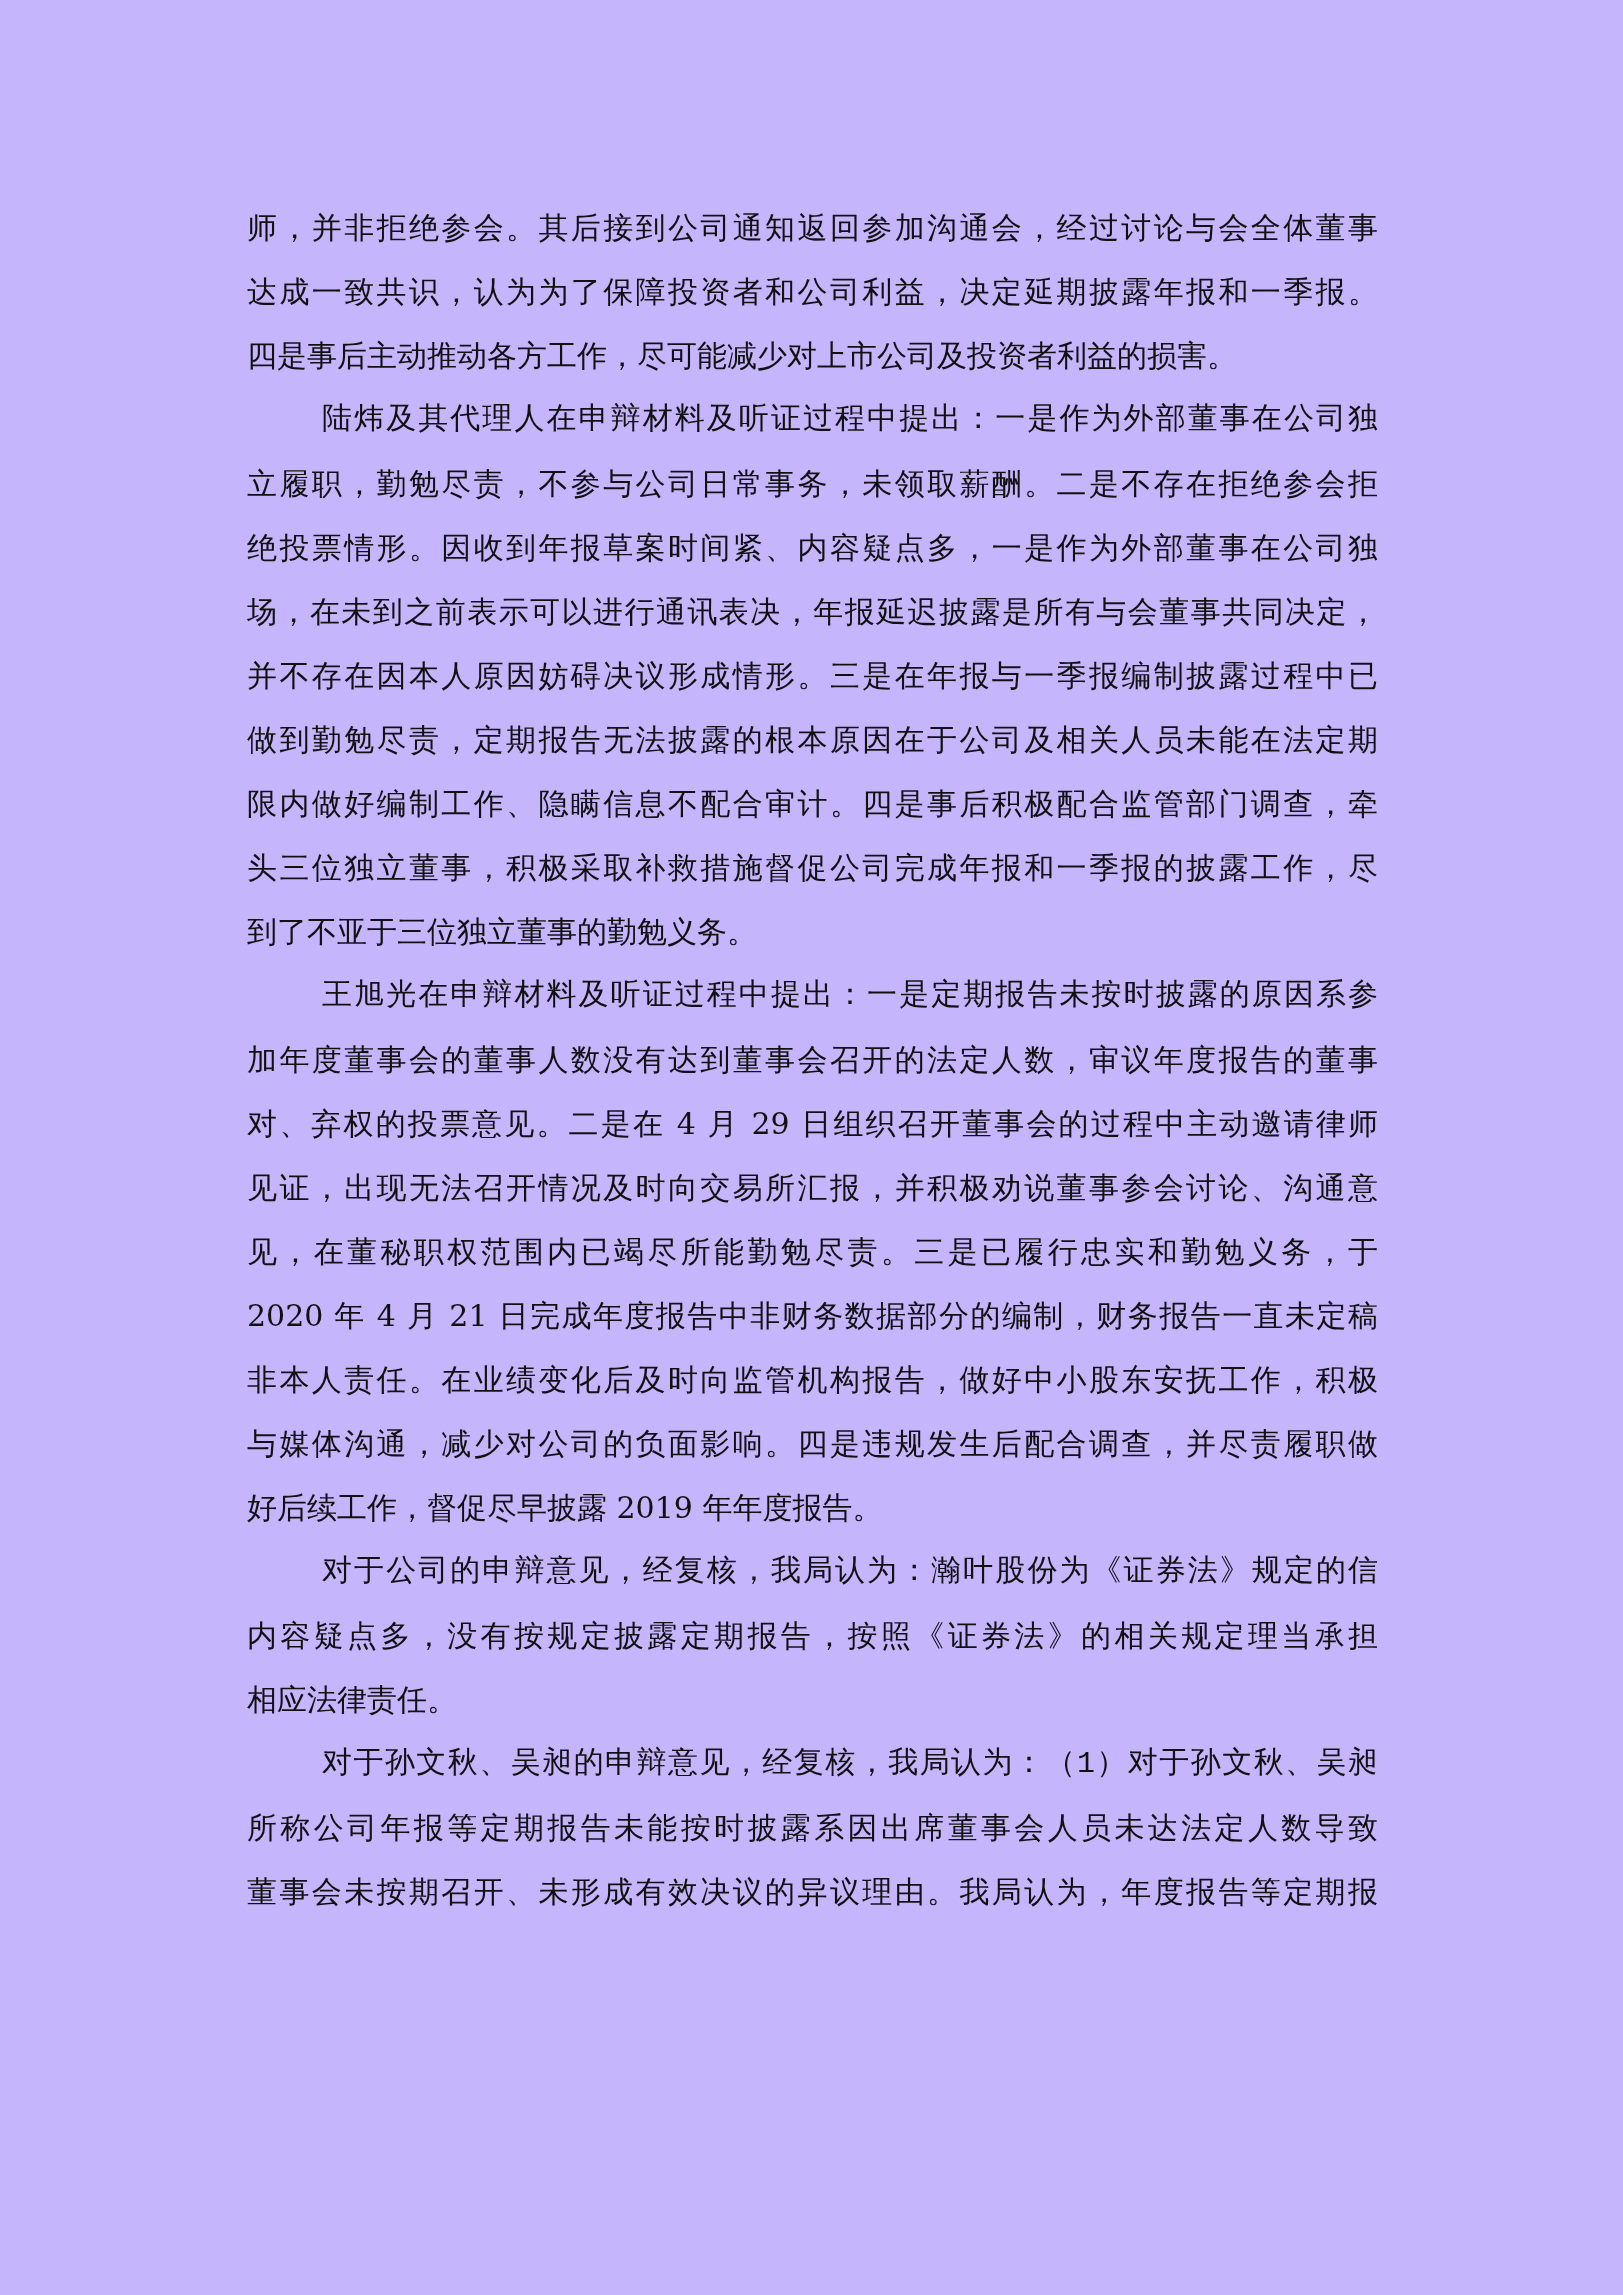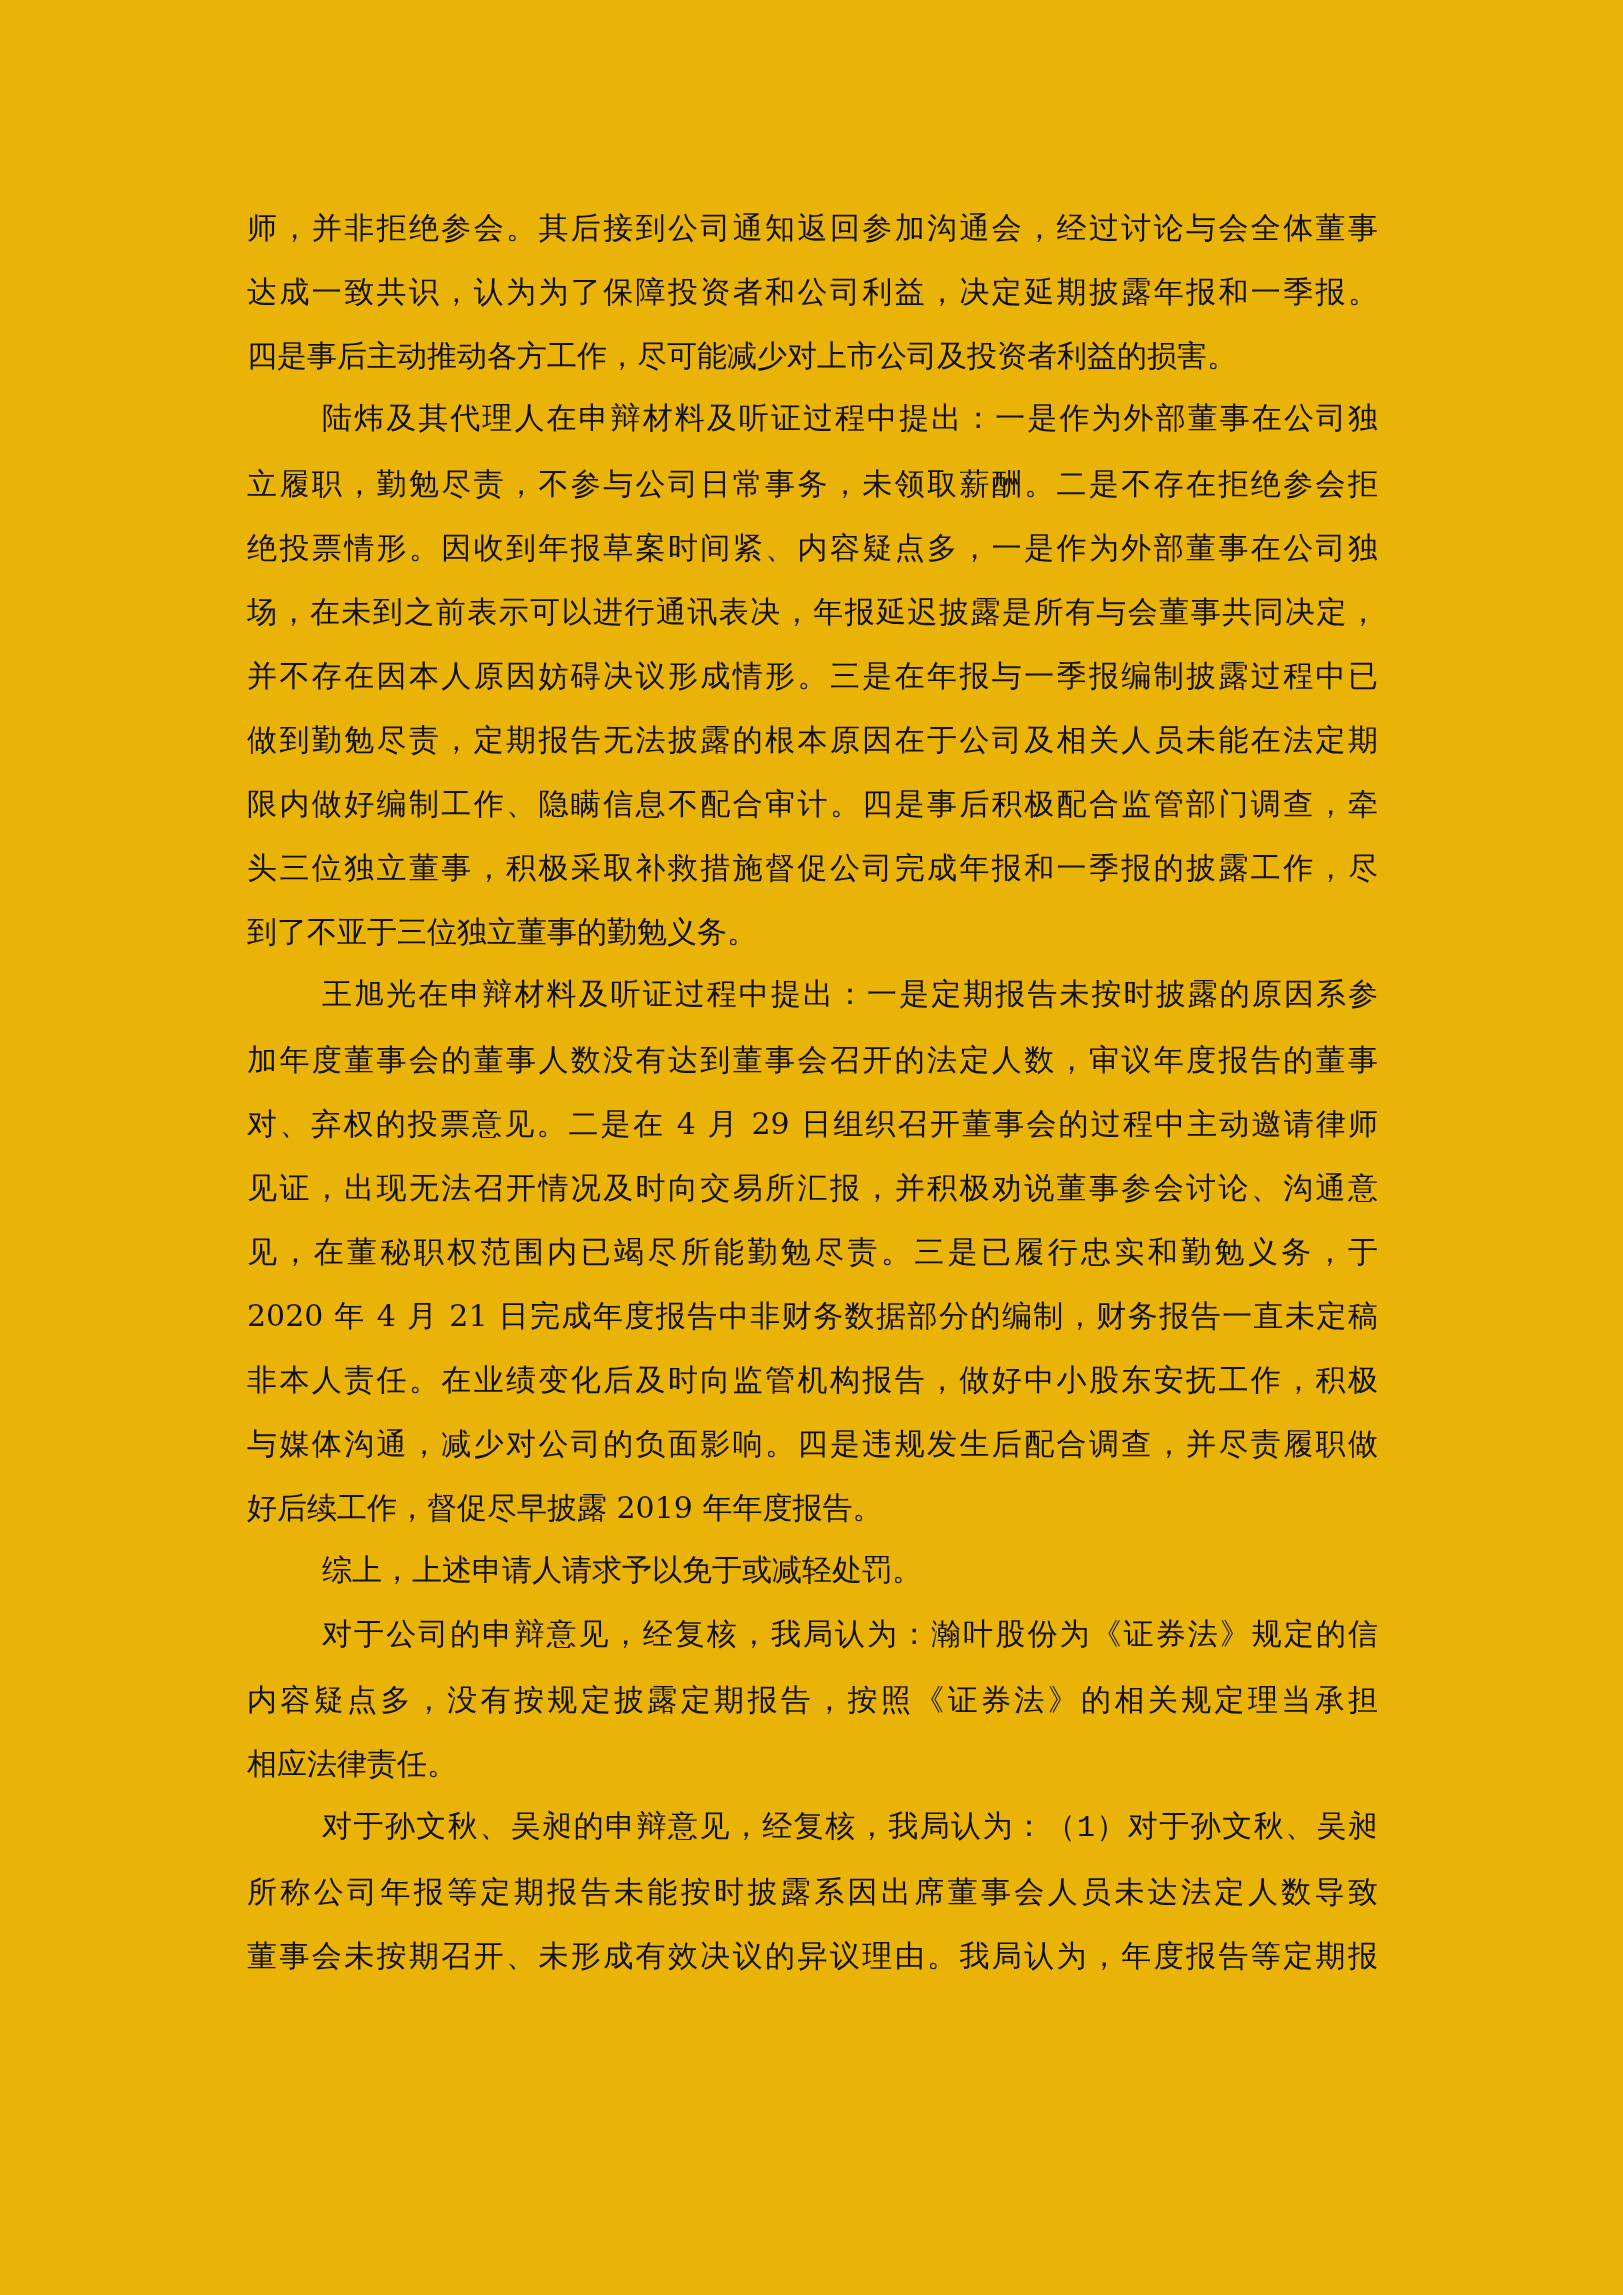--- a/index.html
+++ b/index.html
@@ -12,21 +12,21 @@
       height: 2295px;
       position: relative;
       overflow: hidden;
     }
     .page {
       position: absolute;
       left: 0;
       top: 0;
       width: 1623px;
       height: 2295px;
-      background: #eab308;
+      background: #c4b5fd;
     }
     .body-text {
       position: absolute;
       left: 247px;
       top: 196px;
       width: 1131px;
       color: #111111;
       font-family: "DejaVu Serif", "Liberation Serif", serif;
       font-size: 30px;
     }
@@ -80,23 +80,20 @@
       <span class="line">加年度董事会的董事人数没有达到董事会召开的法定人数，审议年度报告的董事</span>
       <span class="line">对、弃权的投票意见。二是在 4 月 29 日组织召开董事会的过程中主动邀请律师</span>
       <span class="line">见证，出现无法召开情况及时向交易所汇报，并积极劝说董事参会讨论、沟通意</span>
       <span class="line">见，在董秘职权范围内已竭尽所能勤勉尽责。三是已履行忠实和勤勉义务，于</span>
       <span class="line">2020 年 4 月 21 日完成年度报告中非财务数据部分的编制，财务报告一直未定稿</span>
       <span class="line">非本人责任。在业绩变化后及时向监管机构报告，做好中小股东安抚工作，积极</span>
       <span class="line">与媒体沟通，减少对公司的负面影响。四是违规发生后配合调查，并尽责履职做</span>
       <span class="line last">好后续工作，督促尽早披露 2019 年年度报告。</span>
     </div>
 
-    <div class="para">
-      <span class="line indent last">综上，上述申请人请求予以免于或减轻处罚。</span>
-    </div>
 
     <div class="para">
       <span class="line indent">对于公司的申辩意见，经复核，我局认为：瀚叶股份为《证券法》规定的信</span>
       <span class="line">内容疑点多，没有按规定披露定期报告，按照《证券法》的相关规定理当承担</span>
       <span class="line last">相应法律责任。</span>
     </div>
 
     <div class="para">
       <span class="line indent">对于孙文秋、吴昶的申辩意见，经复核，我局认为：（1）对于孙文秋、吴昶</span>
       <span class="line">所称公司年报等定期报告未能按时披露系因出席董事会人员未达法定人数导致</span>

